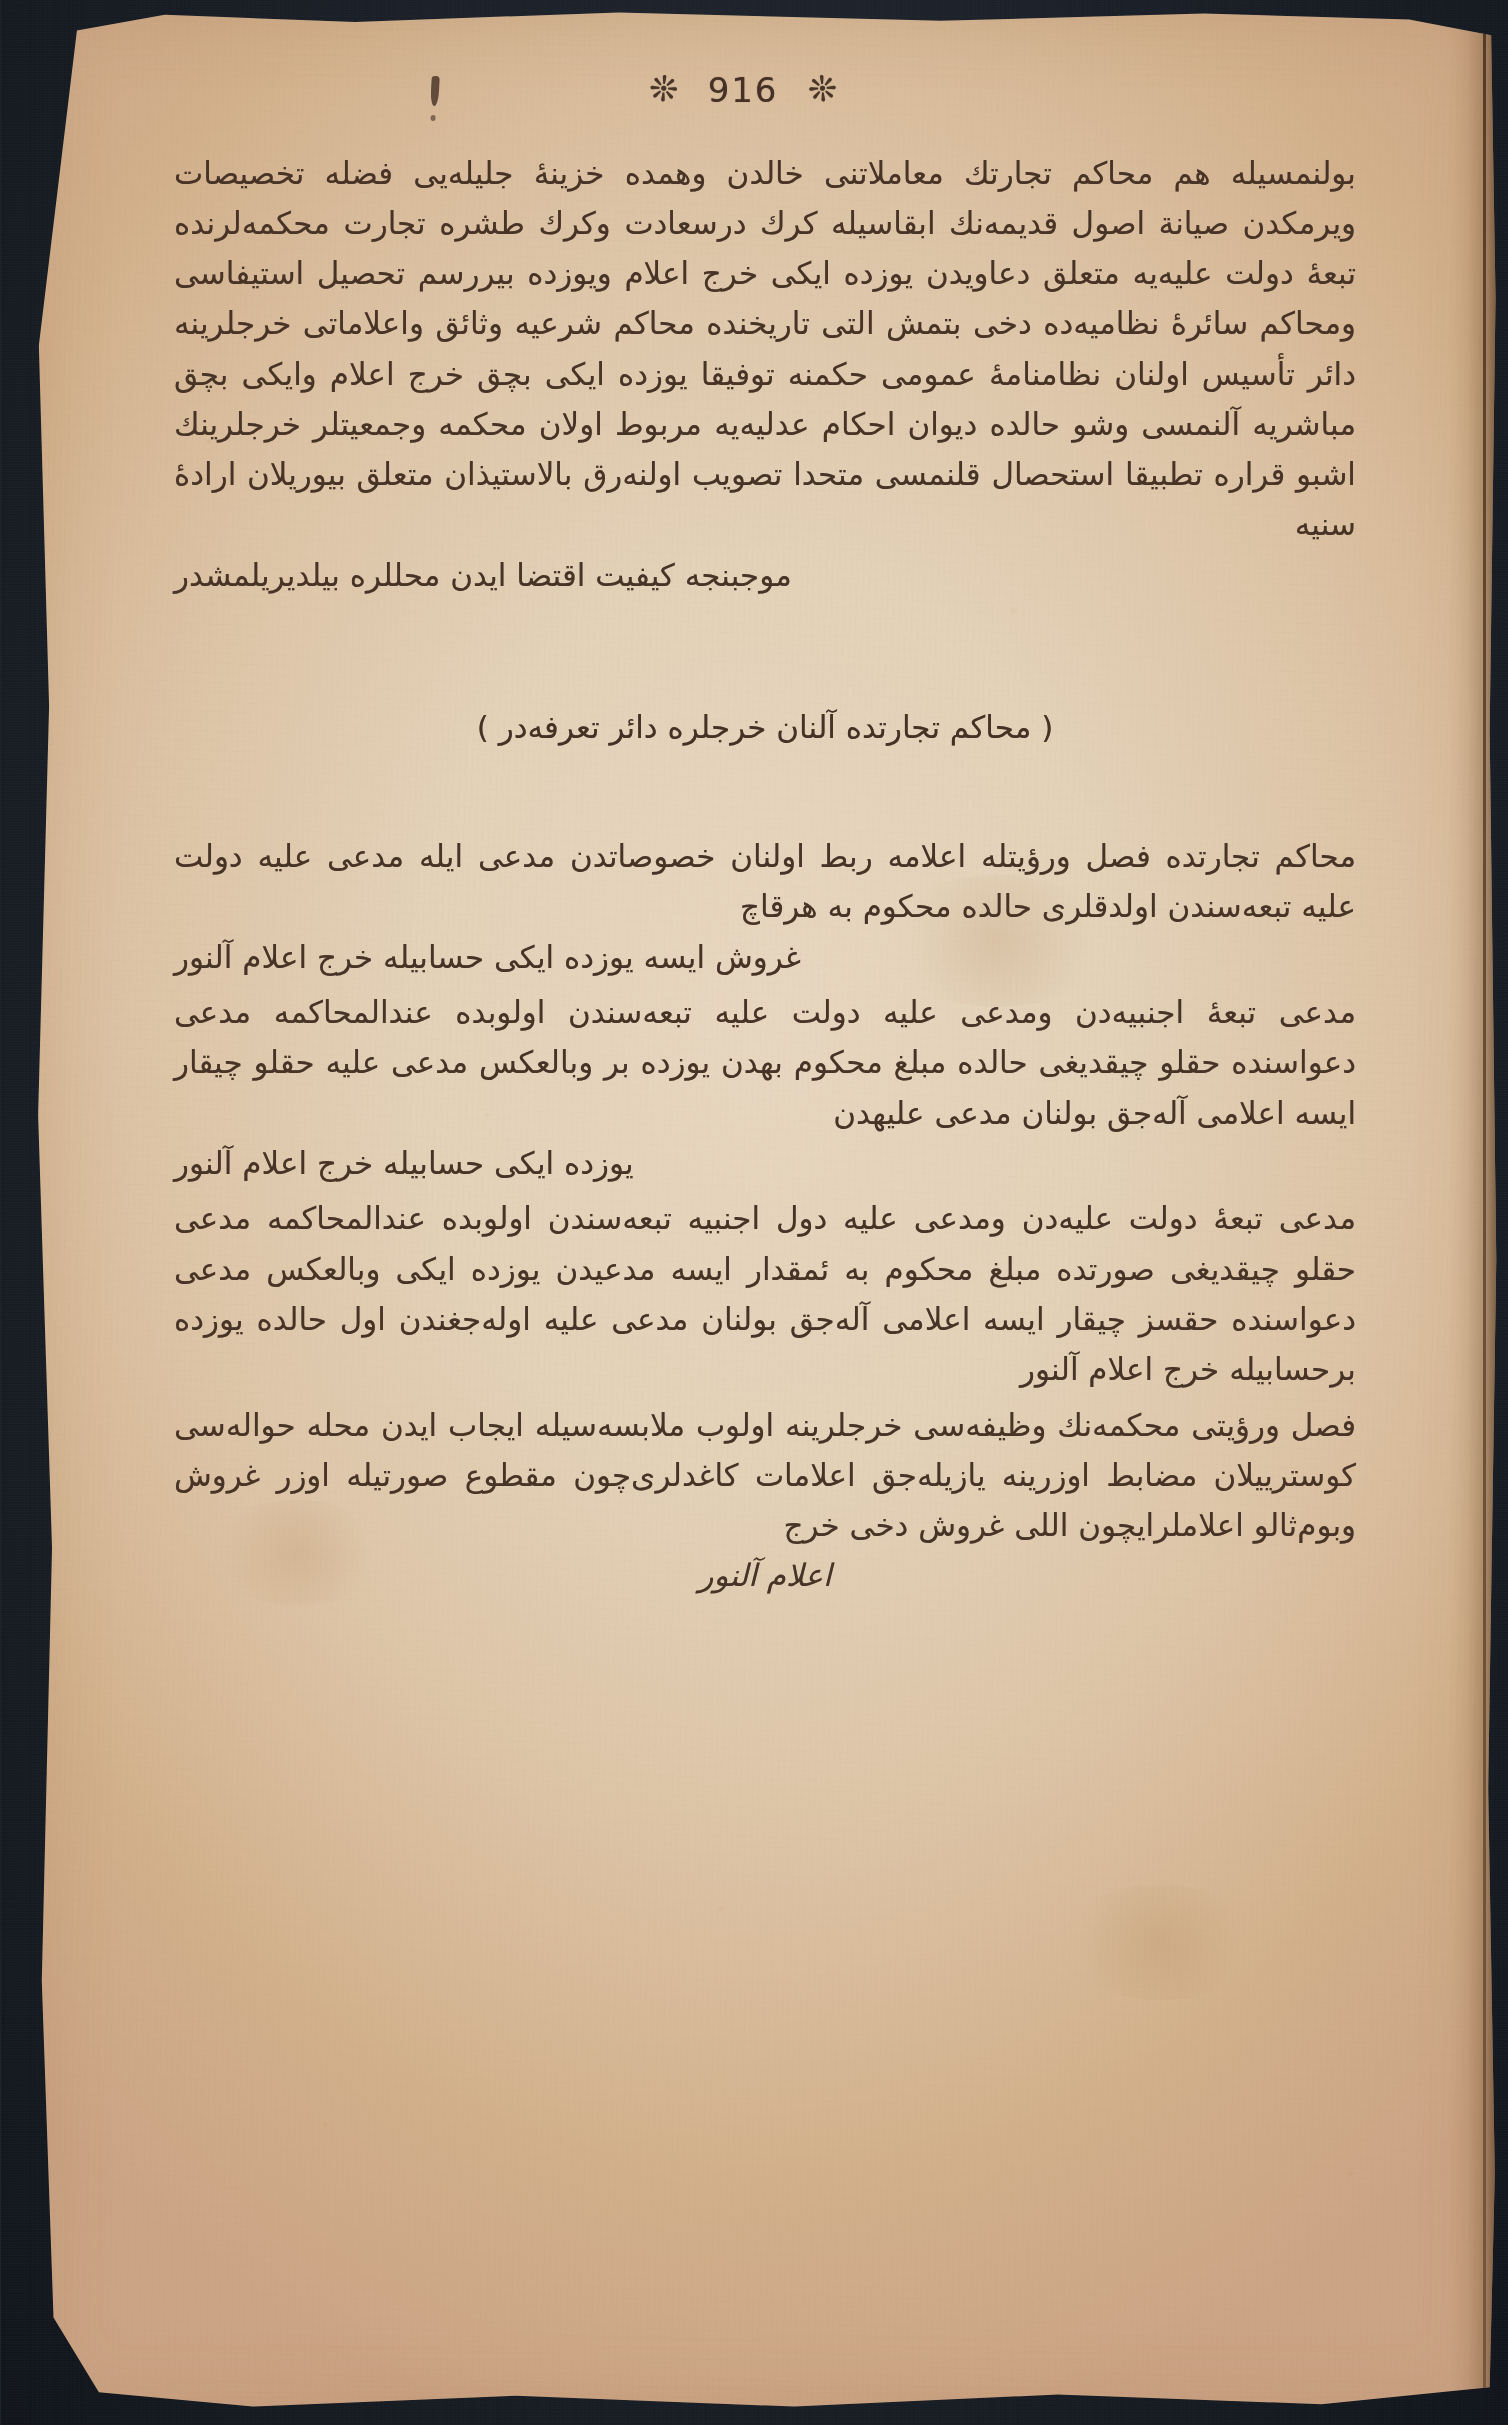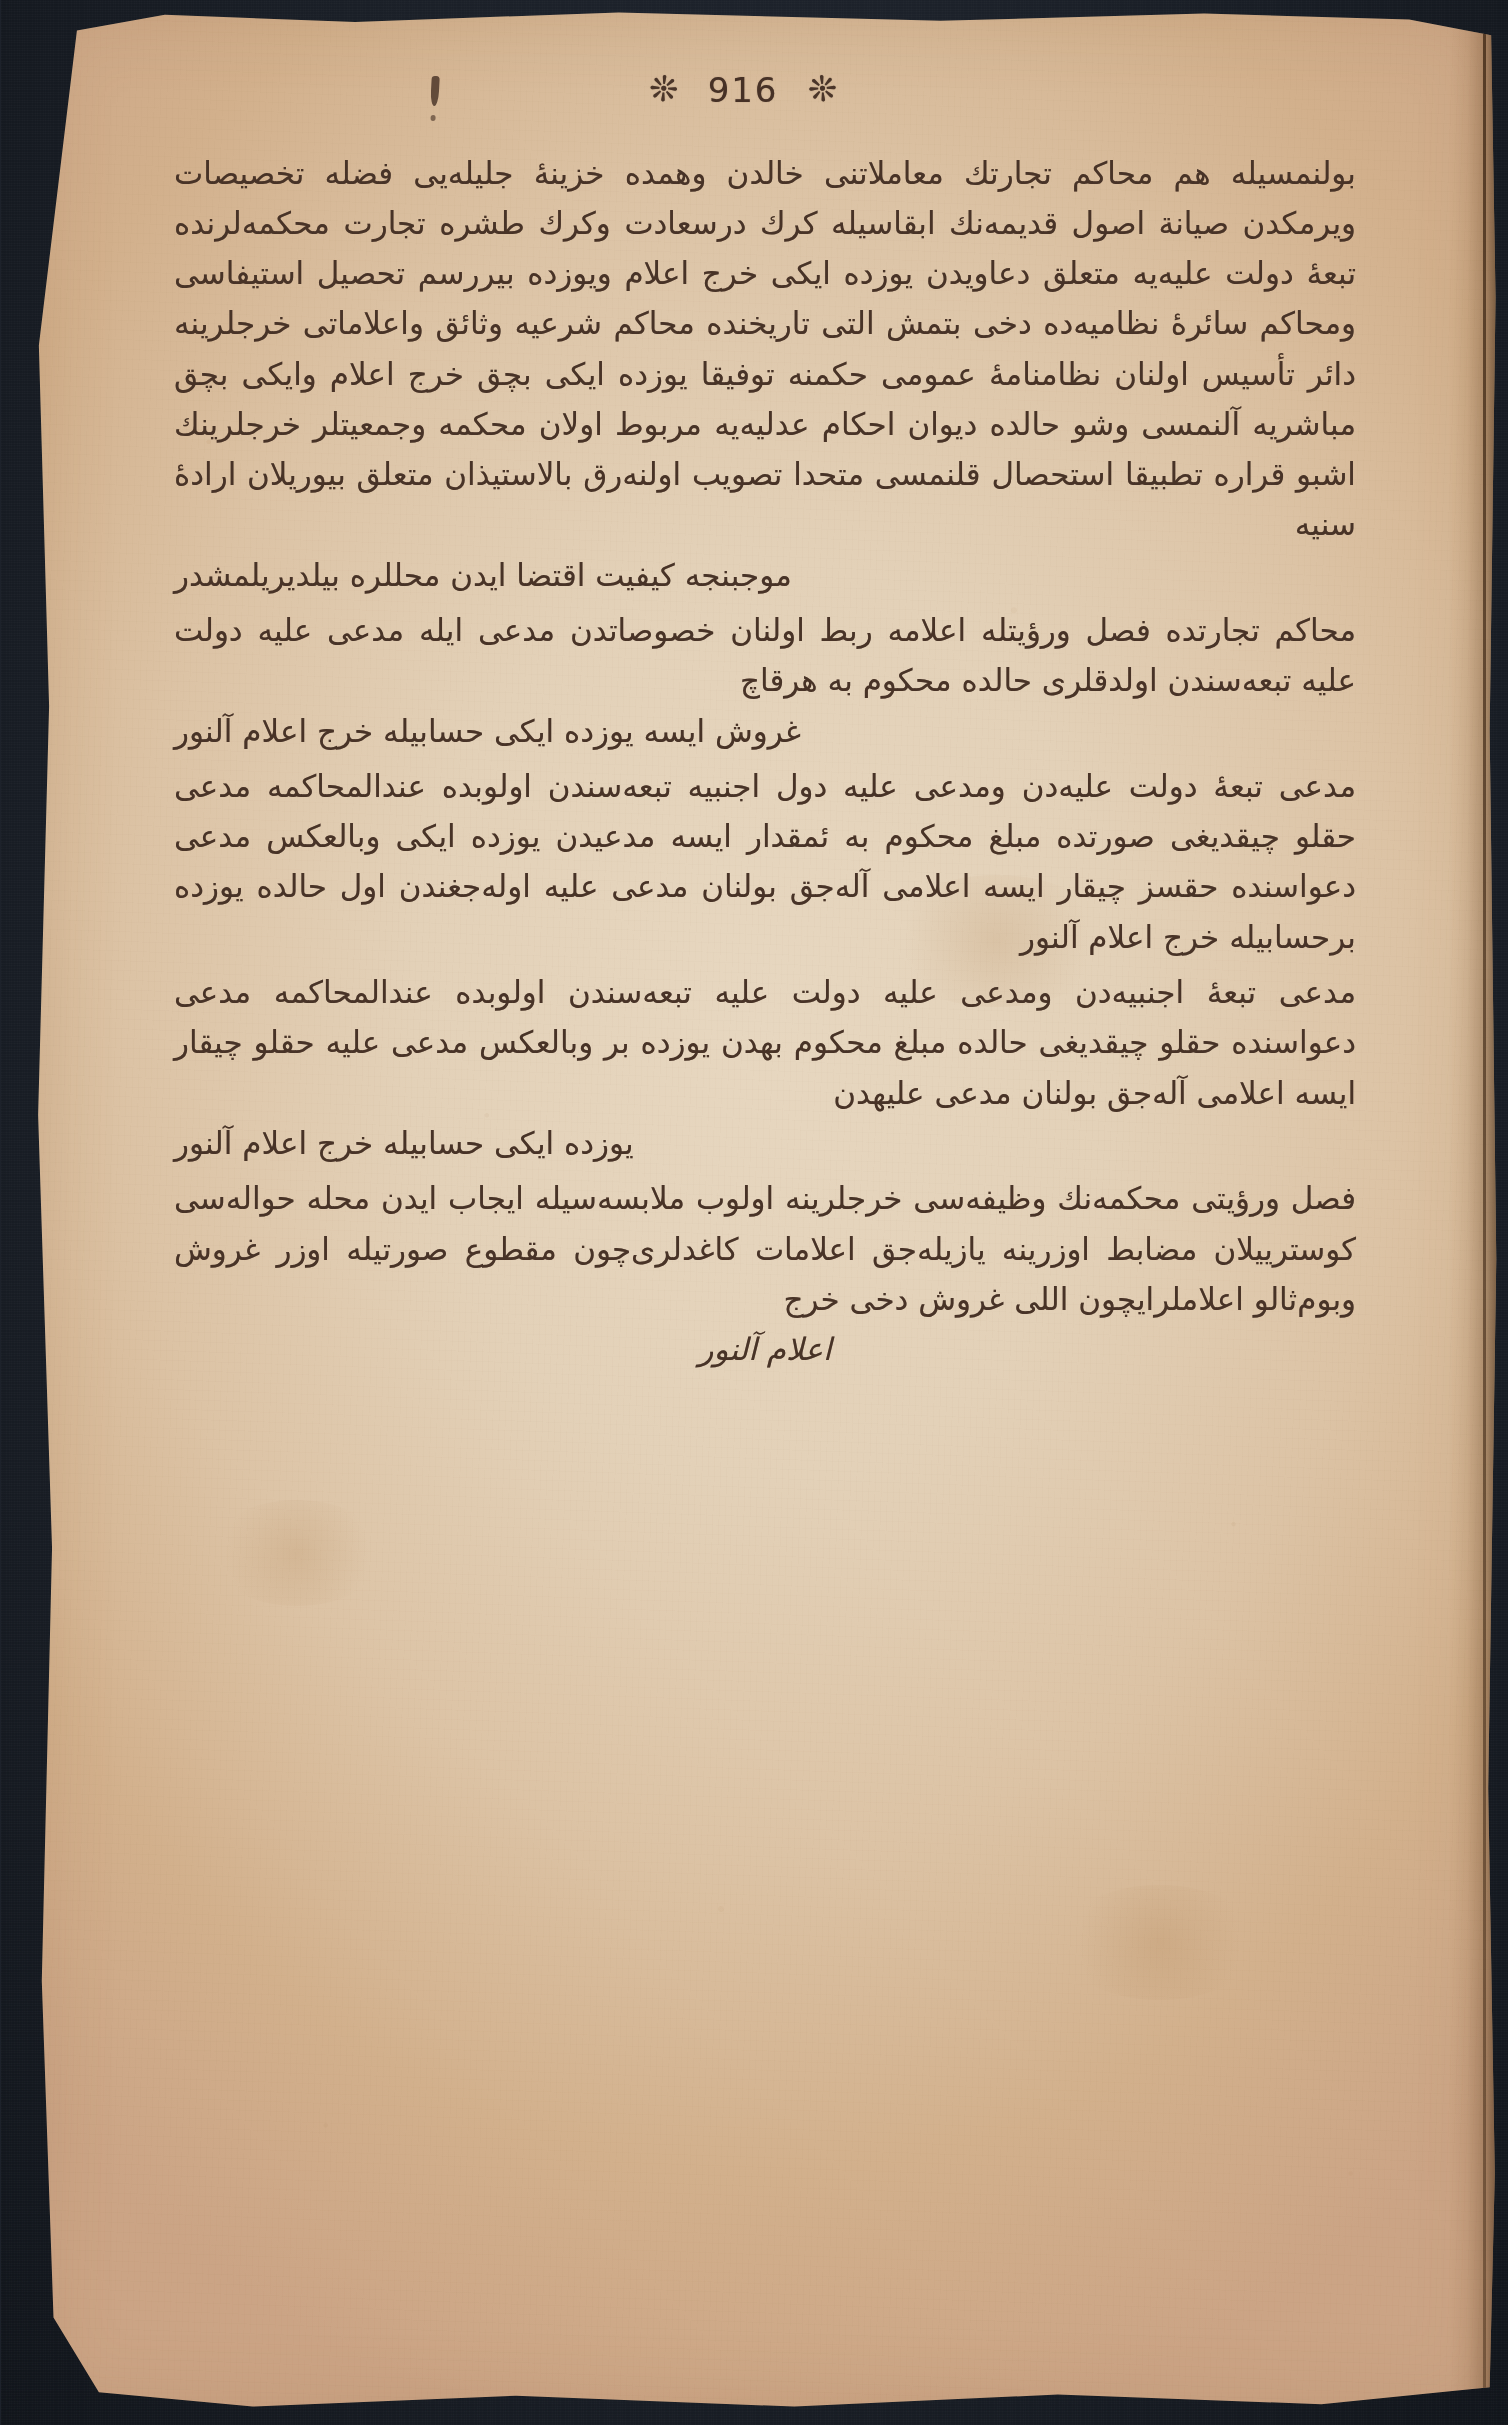--- a/index.html
+++ b/index.html
@@ -228,41 +228,42 @@
       <span>وكرك طشره تجارت محكمه‌لرنده تبعهٔ دولت علیه‌یه متعلق دعاویدن</span>
       <span>یوزده ایكی خرج اعلام ویوزده بیررسم تحصیل استیفاسی ومحاكم سائرهٔ</span>
       <span>نظامیه‌ده دخی بتمش التی تاریخنده محاكم شرعیه وثائق واعلاماتی خرجلرینه</span>
       <span>دائر تأسیس اولنان نظامنامهٔ عمومی حكمنه توفیقا یوزده ایكی بچق خرج</span>
       <span>اعلام وایكی بچق مباشریه آلنمسی وشو حالده دیوان احكام عدلیه‌یه</span>
       <span>مربوط اولان محكمه وجمعیتلر خرجلرینك اشبو قراره تطبیقا استحصال</span>
       <span>قلنمسی متحدا تصویب اولنه‌رق بالاستیذان متعلق بیوریلان اراده‌ٔ سنیه</span>
       <span class="last-line">موجبنجه كیفیت اقتضا ایدن محللره بیلدیریلمشدر</span>
     </div>
 
+    <div class="section-title">( محاکم تجارتده آلنان خرجلره دائر تعرفه‌در )</div>
 
     <div class="para block">
       <span>محاكم تجارتده فصل ورؤیتله اعلامه ربط اولنان خصوصاتدن مدعی</span>
       <span>ایله مدعی علیه دولت علیه تبعه‌سندن اولدقلری حالده محكوم به هرقاچ</span>
       <span class="center-line">غروش ایسه یوزده ایكی حسابیله خرج اعلام آلنور</span>
+    </div>
+
+    <div class="para gap-lg">
+      <span>مدعی تبعهٔ اجنبیه‌دن ومدعی علیه دولت علیه تبعه‌سندن اولوبده عندالمحاكمه</span>
+      <span>مدعی دعواسنده حقلو چیقدیغی حالده مبلغ محكوم بهدن یوزده بر</span>
+      <span>وبالعكس مدعی علیه حقلو چیقار ایسه اعلامی آله‌جق بولنان مدعی علیهدن</span>
+      <span class="center-line">یوزده ایكی حسابیله خرج اعلام آلنور</span>
     </div>
 
     <div class="para gap-sm">
       <span>مدعی تبعهٔ دولت علیه‌دن ومدعی علیه دول اجنبیه تبعه‌سندن اولوبده</span>
       <span>عندالمحاكمه مدعی حقلو چیقدیغی صورتده مبلغ محكوم به ئمقدار ایسه مدعیدن</span>
       <span>یوزده ایكی وبالعكس مدعی دعواسنده حقسز چیقار ایسه اعلامی آله‌جق</span>
       <span>بولنان مدعی علیه اوله‌جغندن اول حالده یوزده برحسابیله خرج اعلام آلنور</span>
     </div>
 
-    <div class="para gap-lg">
-      <span>مدعی تبعهٔ اجنبیه‌دن ومدعی علیه دولت علیه تبعه‌سندن اولوبده عندالمحاكمه</span>
-      <span>مدعی دعواسنده حقلو چیقدیغی حالده مبلغ محكوم بهدن یوزده بر</span>
-      <span>وبالعكس مدعی علیه حقلو چیقار ایسه اعلامی آله‌جق بولنان مدعی علیهدن</span>
-      <span class="center-line">یوزده ایكی حسابیله خرج اعلام آلنور</span>
-    </div>
-
     <div class="para gap-sm">
       <span>فصل ورؤیتی محكمه‌نك وظیفه‌سی خرجلرینه اولوب ملابسه‌سیله ایجاب ایدن</span>
       <span>محله حواله‌سی كوسترییلان مضابط اوزرینه یازیله‌جق اعلامات كاغدلری‌چون</span>
       <span>مقطوع صورتیله اوزر غروش وبوم‌ثالو اعلاملرایچون اللی غروش دخی خرج</span>
       <span class="left-line">اعلام آلنور</span>
     </div>
 
   </div>
 </div>
 

